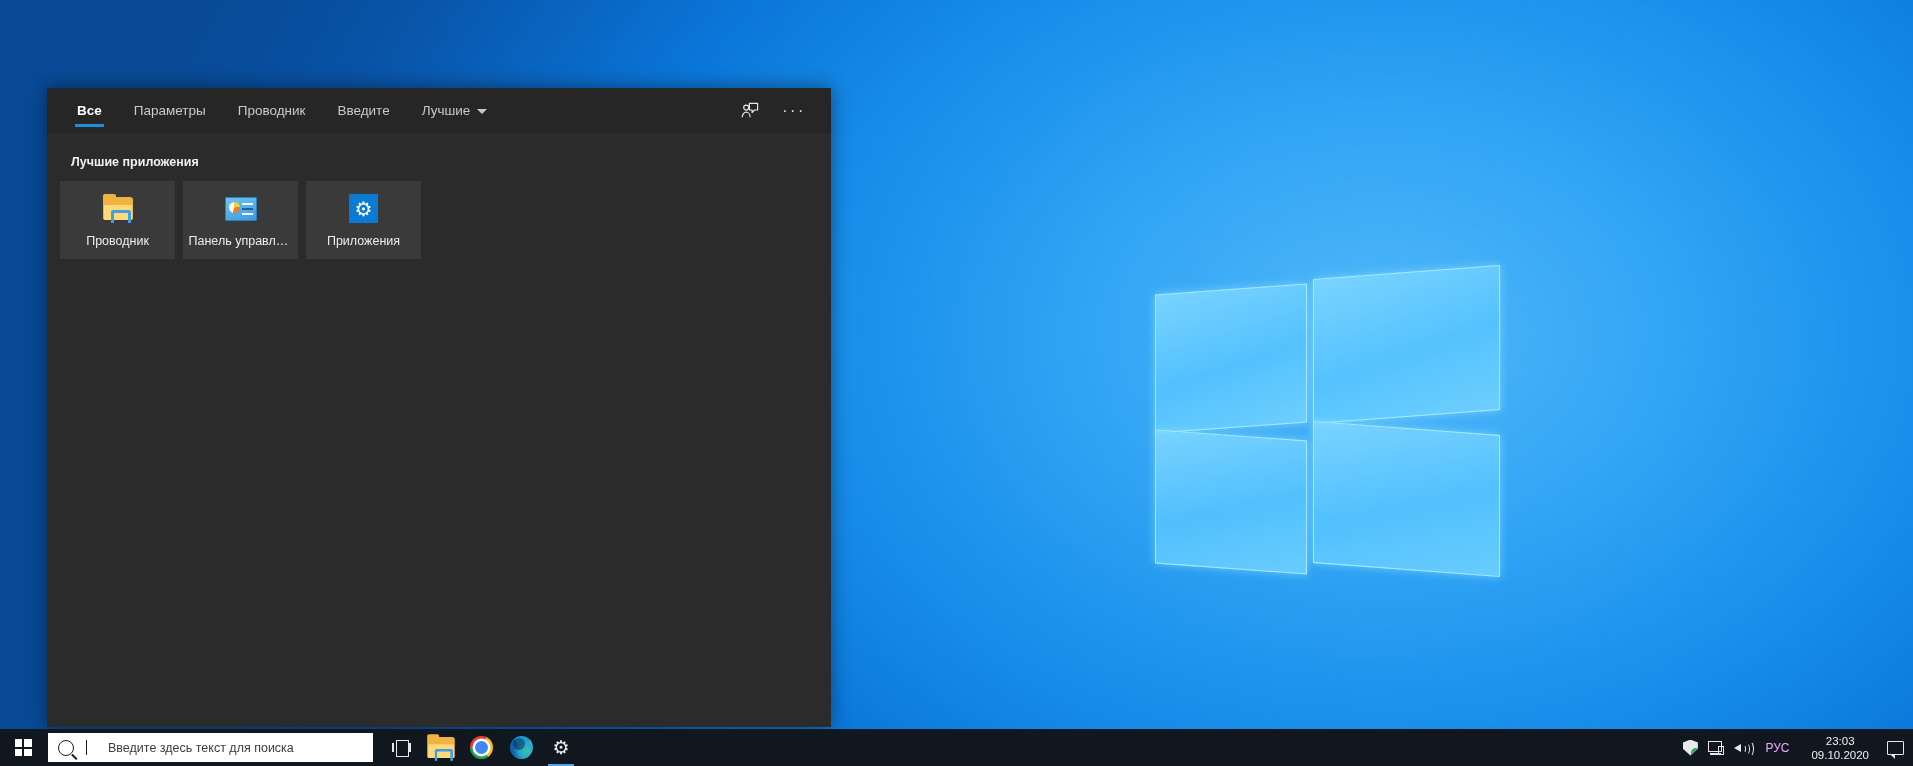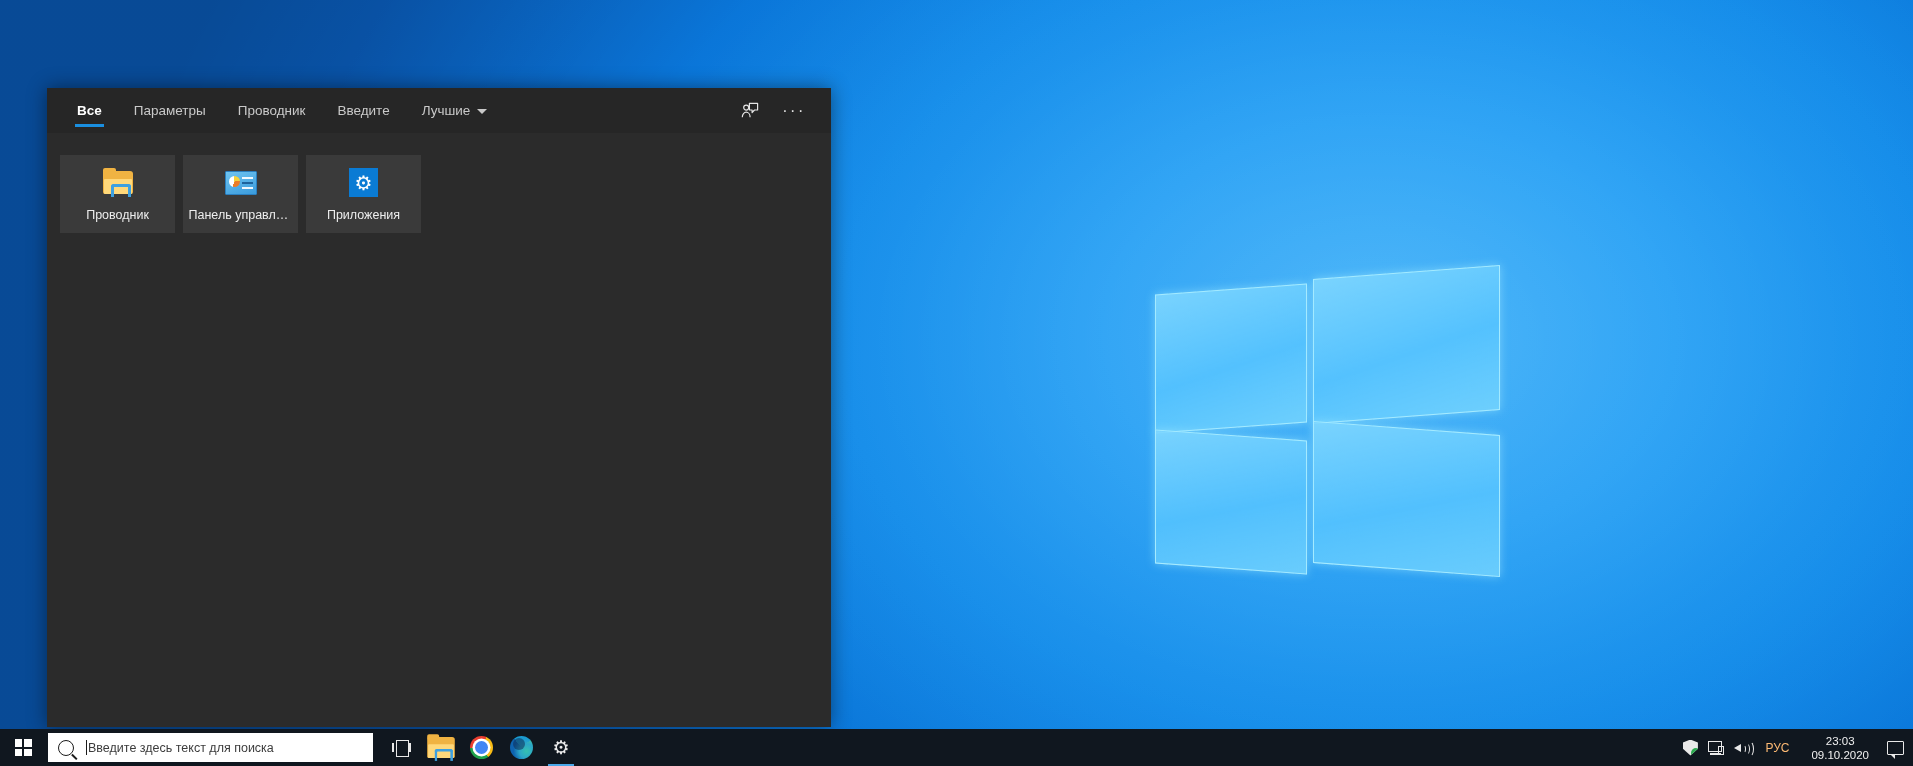--- a/index.html
+++ b/index.html
@@ -368,20 +368,21 @@
   .search-caret {
     width: 1px;
     height: 15px;
     background: #1b1b1b;
     margin: 0 1px 0 12px;
   }
   .search-placeholder {
     color: #3c3c3c;
     font-size: 12.5px;
     white-space: nowrap;
+    padding-left: 20px;
   }
 
   .tb-icons {
     display: flex;
     align-items: center;
     margin-left: 8px;
   }
   .tb-item {
     width: 40px;
     height: 37px;
@@ -515,21 +516,21 @@
     border-left-color: transparent;
     border-top-color: transparent;
     border-bottom-color: transparent;
     border-radius: 50%;
   }
   .ico-volume .w1 { left: 7px; top: 4px; width: 3px; height: 6px; }
   .ico-volume .w2 { left: 9px; top: 2px; width: 5px; height: 10px; }
   .ico-volume .w3 { left: 11px; top: 0px; width: 7px; height: 14px; }
 
   .lang {
-    color: #fdba74;
+    color: #f0abfc;
     font-size: 12px;
     padding: 0 10px;
     height: 37px;
     display: flex; align-items: center;
     cursor: default;
   }
   .clock {
     color: #f0f0f0;
     font-size: 11.5px;
     line-height: 14px;
@@ -614,20 +615,21 @@
             <path d="M8.4 1.4h8.2v6.6h-3.1l-2.4 2.5V8h-2.7z" fill="none" stroke="#e6e6e6" stroke-width="1.2" stroke-linejoin="round"></path>
           </svg>
         </div>
         <div class="hdr-btn">
           <span class="dots">···</span>
         </div>
       </div>
     </div>
 
     <div class="panel-body">
+      <div class="section-title">Лучшие приложения</div>
 
       <div class="tile-row">
 
         <div class="tile">
           <div class="tile-icon">
             <div class="ico-folder">
               <div class="tab-top"></div>
               <div class="back"></div>
               <div class="front"></div>
               <div class="handle"></div>

